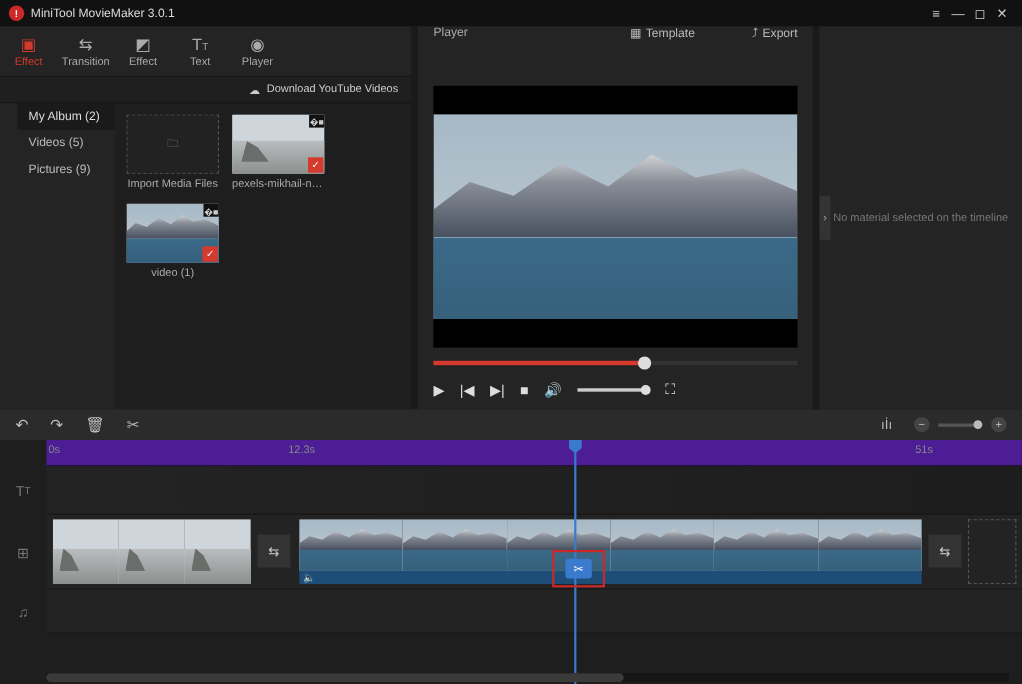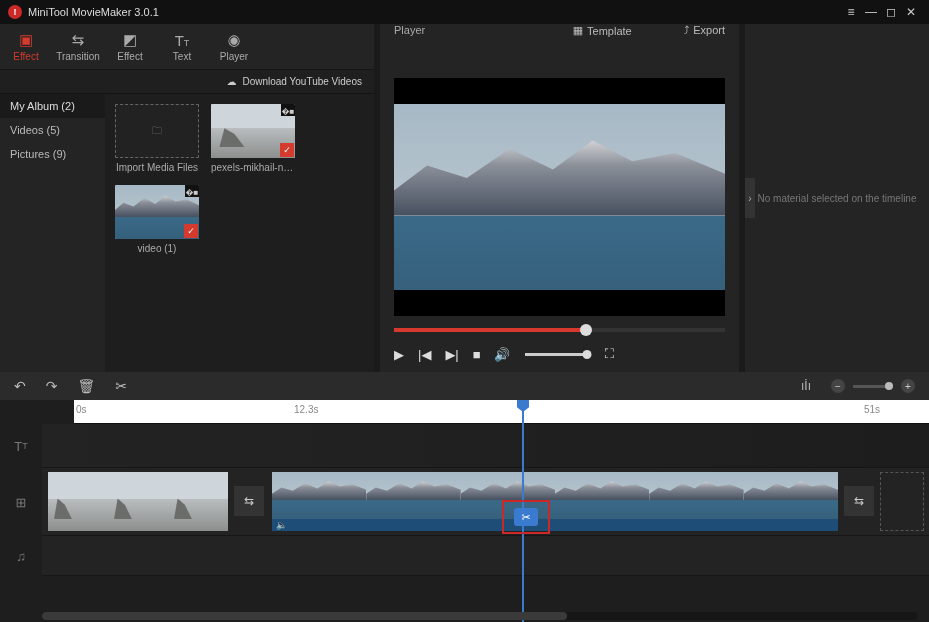--- a/index.html
+++ b/index.html
@@ -14,21 +14,21 @@
 
 .topsec { display:flex; height:348px; }
 .leftpanel { width:374px; background:#242424; display:flex; flex-direction:column; }
 .toolbar { height:46px; display:flex; align-items:center; border-bottom:1px solid #151515; }
 .tool { width:52px; text-align:center; cursor:pointer; font-size:10px; color:#aaa; }
 .tool.active { color:#d43b2e; }
 .tool .ico { font-size:15px; display:block; margin-bottom:2px; }
 .dlrow { height:24px; display:flex; align-items:center; justify-content:flex-end; padding-right:12px; font-size:10px; color:#ccc; background:#1f1f1f; border-bottom:1px solid #151515; }
 .dlrow .cc { margin-right:6px; font-size:10px; }
 .leftbody { flex:1; display:flex; }
-.medialist { width:105px; background:#242424; font-size:11px; }
+.medialist { width:105px; background:#242424; font-size:11px;padding-left:16px; }
 .medialist .mi { padding:6px 10px; cursor:pointer; color:#bbb; }
 .medialist .mi.sel { background:#1a1a1a; color:#ddd; }
 .thumbs { flex:1; background:#1e1e1e; padding:10px; display:flex; flex-wrap:wrap; align-content:flex-start; gap:12px; }
 .thumb { width:84px; text-align:center; font-size:10px; color:#aaa; }
 .thumb .box { width:84px; height:54px; background:#333; position:relative; margin-bottom:4px; cursor:pointer; overflow:hidden; border-radius:1px; }
 .thumb .box.dashed { border:1px dashed #666; display:flex; align-items:center; justify-content:center; background:#222; color:#888; }
 .thumb .box .camico { position:absolute; top:0; right:0; width:14px; height:12px; background:#111; color:#ccc; font-size:8px; display:flex; align-items:center; justify-content:center; }
 .thumb .box .chk { position:absolute; bottom:1px; right:1px; width:14px; height:14px; background:#d43b2e; color:#fff; font-size:9px; display:flex; align-items:center; justify-content:center; }
 .thumb .label { white-space:nowrap; overflow:hidden; text-overflow:ellipsis; width:84px; }
 
@@ -74,21 +74,21 @@
 .tltool .zoom { display:flex; align-items:center; gap:8px; }
 .tltool .zoom .zb { width:14px; height:14px; border-radius:50%; background:#444; color:#ccc; display:flex; align-items:center; justify-content:center; font-size:10px; cursor:pointer; }
 .tltool .zoom .zt { width:40px; height:3px; background:#555; position:relative; }
 .tltool .zoom .zt .zk { position:absolute; right:0; top:-3px; width:8px; height:8px; border-radius:50%; background:#bbb; }
 
 
 .timeline { height:222px; background:#1e1e1e; position:relative; display:flex; }
 .timeline .trackicons { width:42px; background:#1e1e1e; display:flex; flex-direction:column; }
 .timeline .trackicons .tki { flex:0 0 auto; display:flex; align-items:center; justify-content:center; color:#777; font-size:13px; }
 .timeline .tracks { flex:1; position:relative; overflow:hidden; }
-.ruler { height:24px; background:#ffffff; position:relative; border-bottom:1px solid #111; font-size:10px; color:#888;margin-left:32px; }
+.ruler { height:24px; background:#4c1d95; position:relative; border-bottom:1px solid #111; font-size:10px; color:#888; }
 .ruler .tick { position:absolute; top:4px; }
 .row { position:relative; border-bottom:1px solid #161616; background:#232323; }
 .row.text { height:44px; background:linear-gradient(90deg,#232323 0,#1d1d1d 100%); }
 .row.video { height:68px; }
 .row.audio { height:40px; }
 .clip { position:absolute; top:4px; bottom:4px; overflow:hidden; }
 .clip .strip { display:flex; height:100%; }
 .clip .strip .fr { flex:1; }
 .clip2 .audiobar { position:absolute; left:0; right:0; bottom:0; height:12px; background:#1e4e78; display:flex; align-items:center; }
 .clip2 .audiobar .sp { margin-left:4px; font-size:9px; color:#cfe4f3; }

